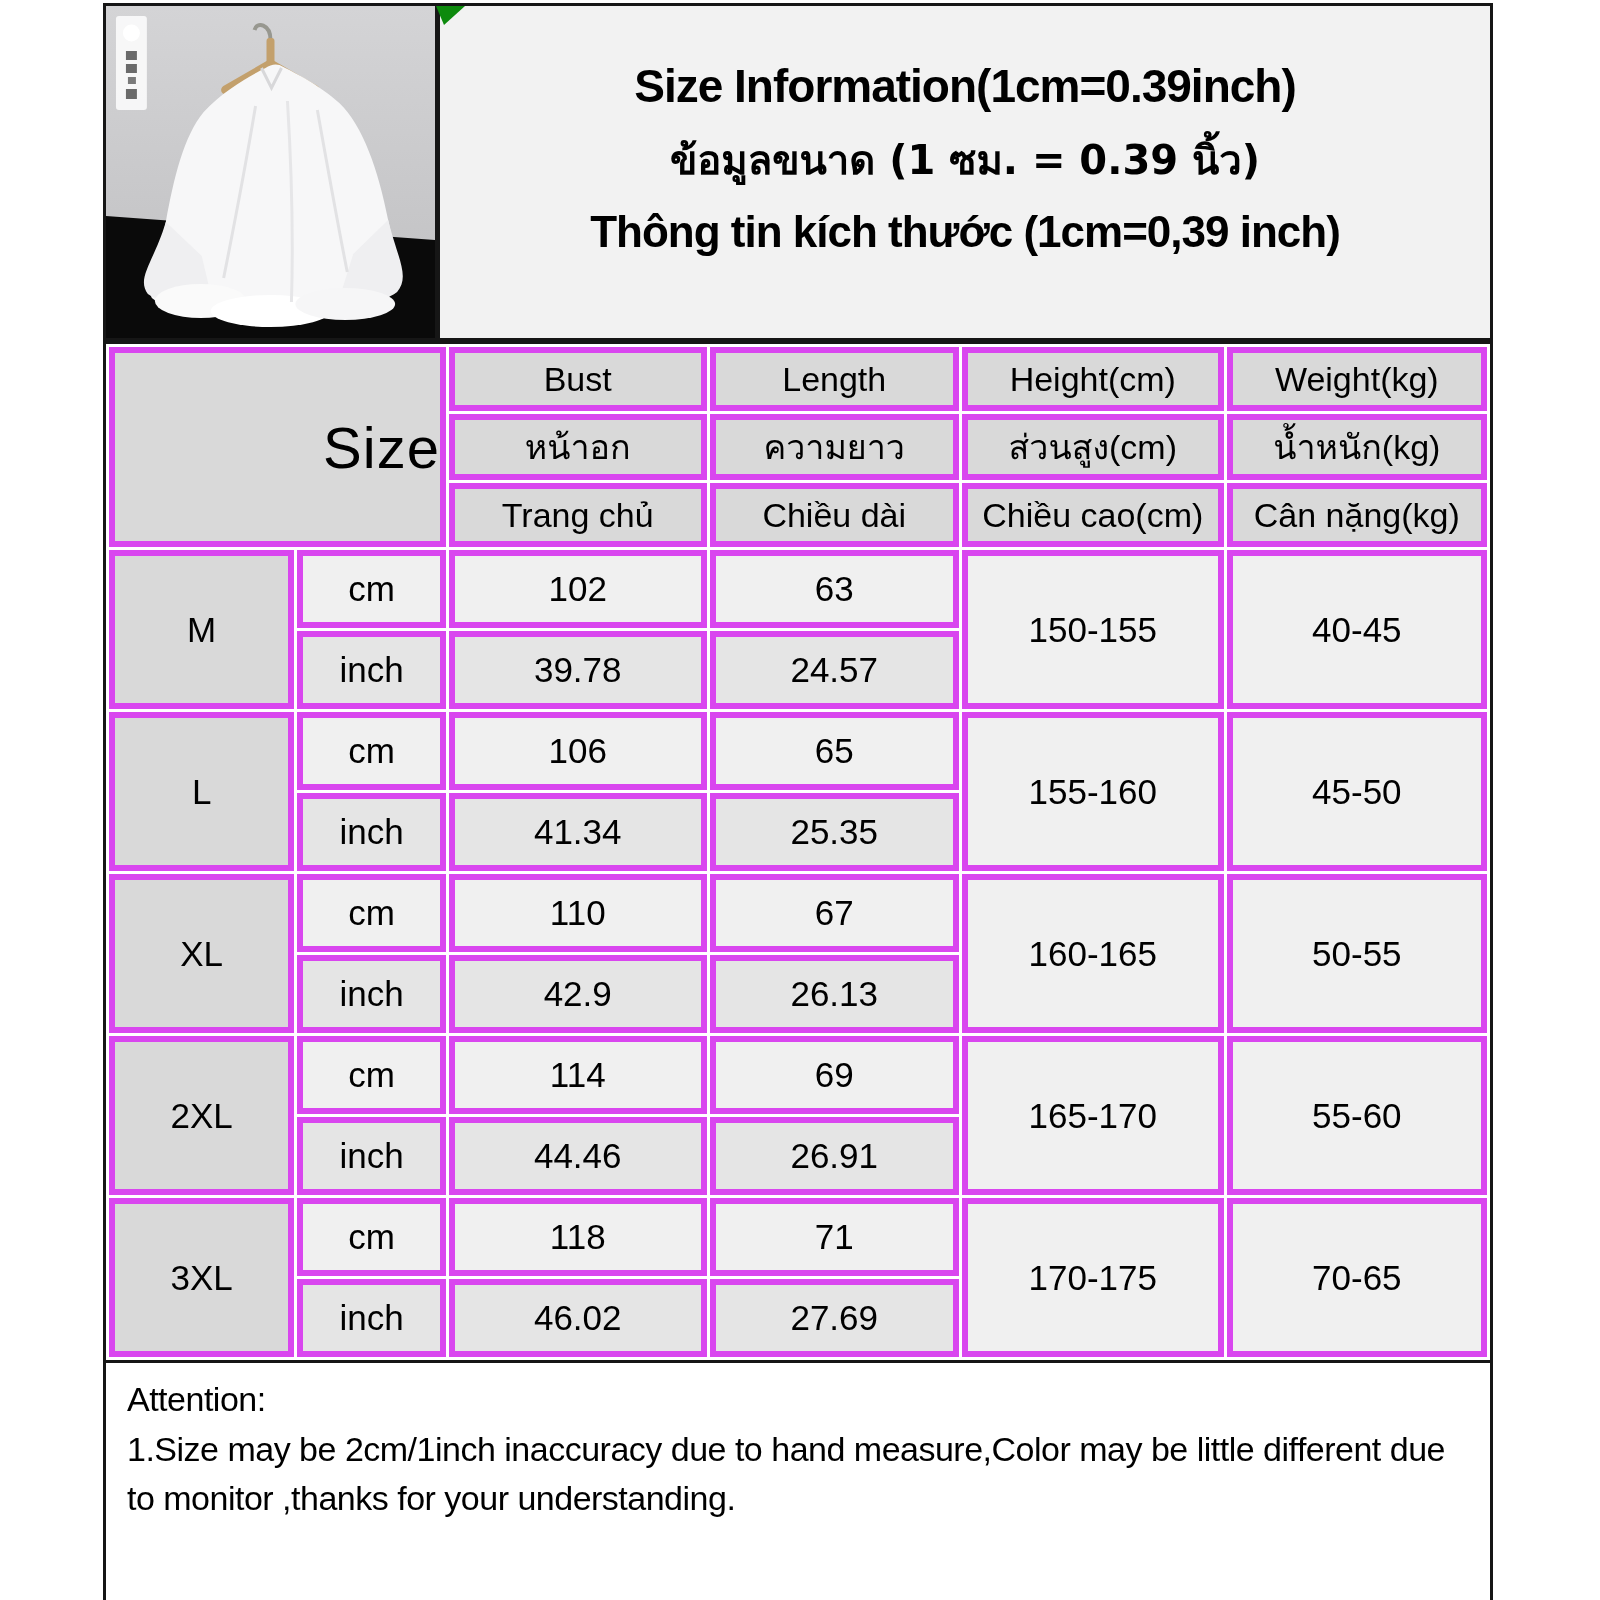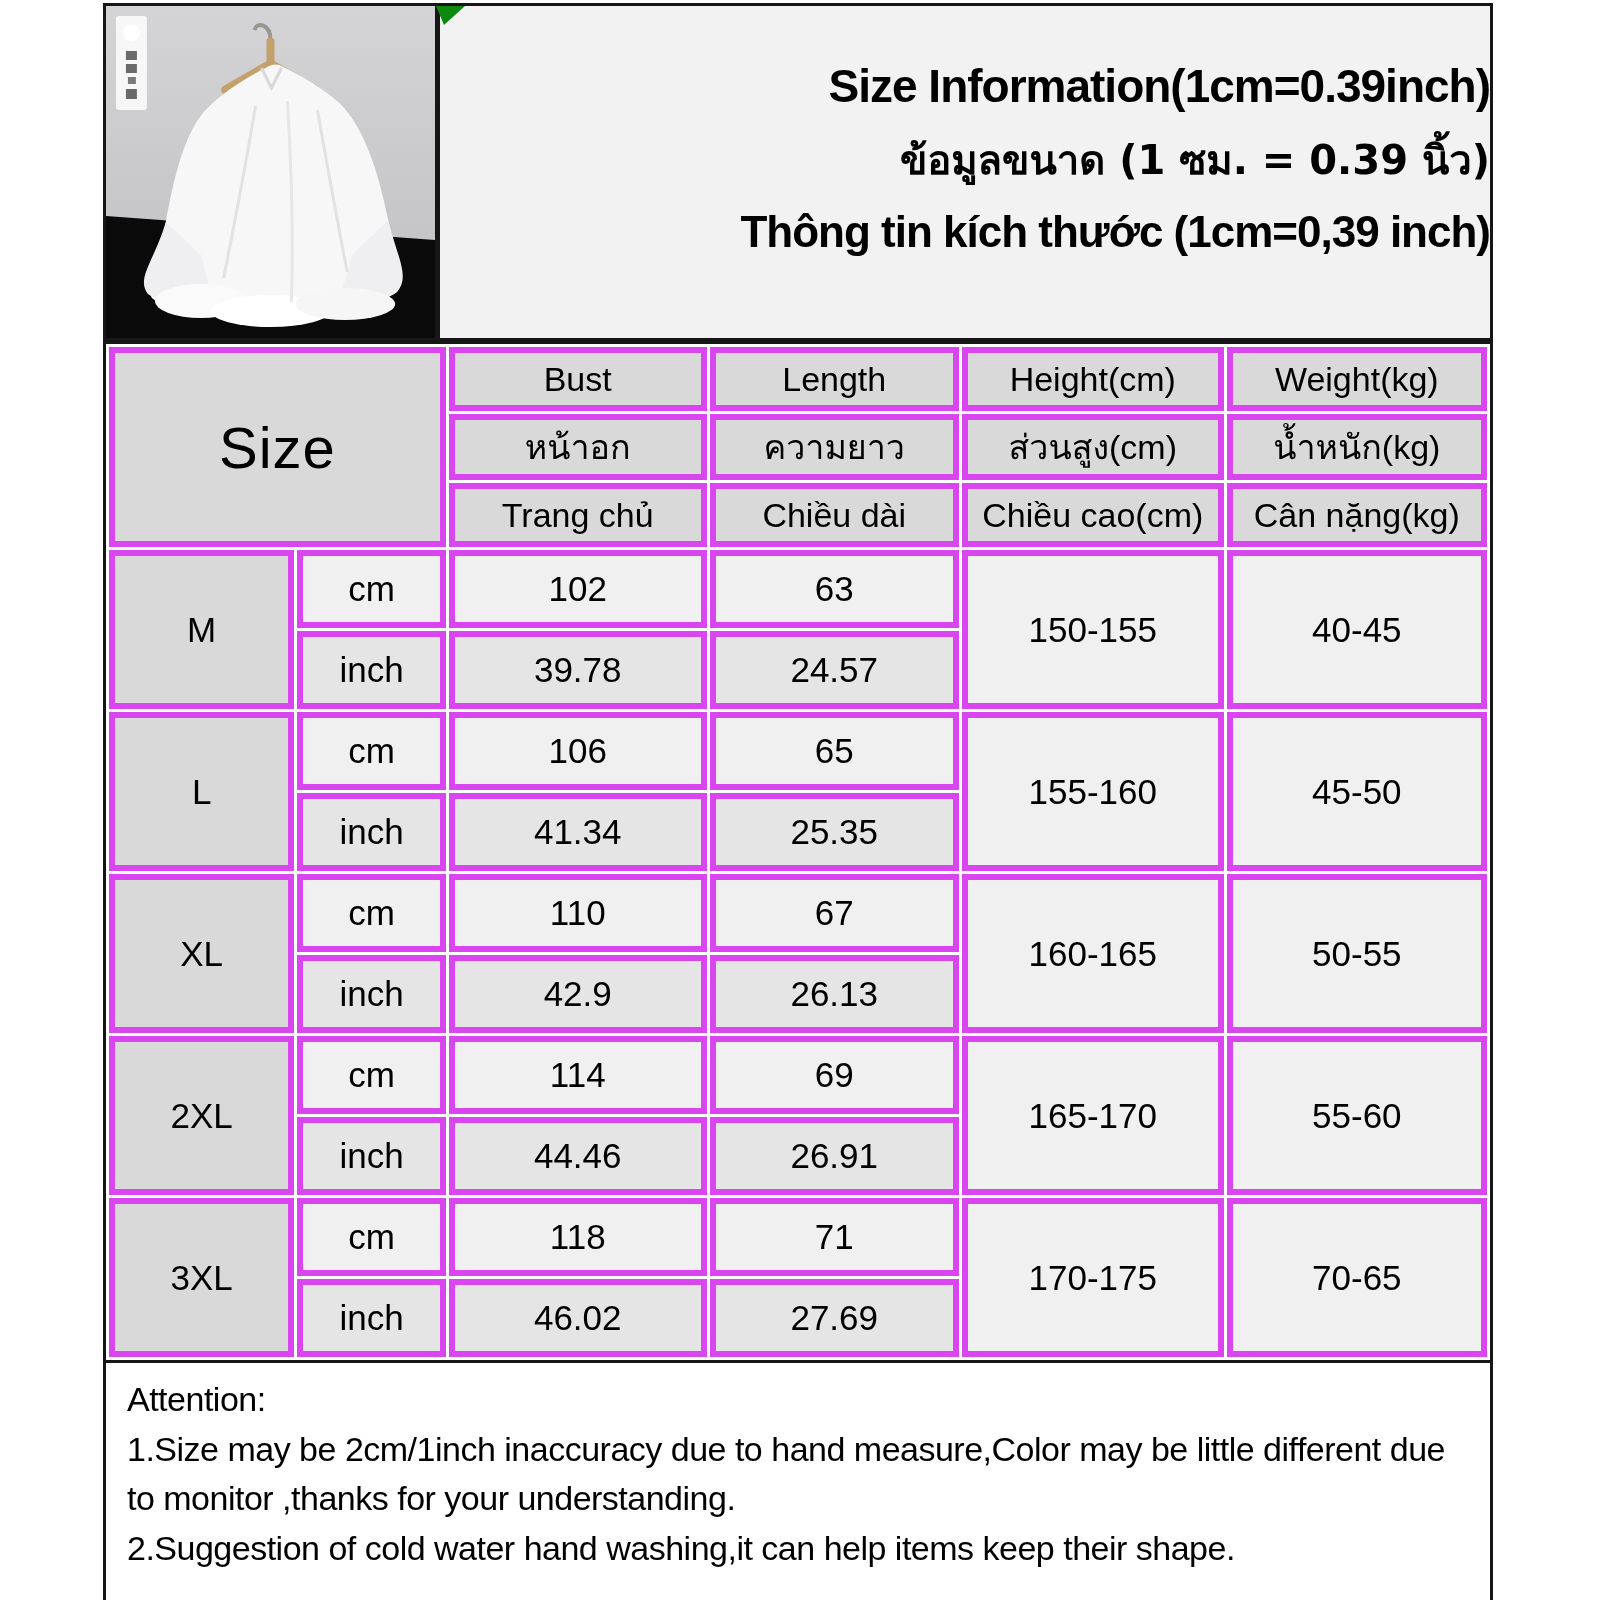--- a/index.html
+++ b/index.html
@@ -20,21 +20,21 @@
     border: 3px solid #161616; border-right-width: 5px;
     background: #c8c8ca; flex: none;
   }
   .image-box svg { display: block; width: 100%; height: 100%; }
   .title-box {
     flex: 1; box-sizing: border-box;
     border: 3px solid #161616; border-left: none;
     background: #f2f2f2;
     position: relative;
     display: flex; flex-direction: column;
-    justify-content: center; align-items: flex-end;
+    justify-content: center; align-items: center;
     gap: 15px; padding-bottom: 28px;
   }
   .green-wedge { position: absolute; top: 0; left: -4px; }
   .t-en { font-size: 46px; font-weight: bold; letter-spacing: -1px; }
   .t-th { font-size: 40px; font-weight: bold; font-family: "DejaVu Sans", sans-serif; }
   .t-vi { font-size: 44px; font-weight: bold; letter-spacing: -1px; }
 
   
   table.size-table {
     width: 100%;
@@ -43,21 +43,21 @@
     border: 3px solid #161616;
     table-layout: fixed;
   }
   .size-table td {
     border: 6px solid #d946ef;
     text-align: center; vertical-align: middle;
     font-weight: normal; padding: 0;
     overflow: hidden; white-space: nowrap;
   }
   .hrow td { height: 52px; background: #d9d9d9; font-size: 34px; }
-  td.size-big { font-size: 58px; letter-spacing: 1px; }
+  td.size-big { font-size: 58px; letter-spacing: 1px; text-align: right; }
   td.c-size { background: #d9d9d9; font-size: 38px; }
   .drow td { height: 66px; font-size: 35px; }
   td.alt { background: #f0f0f0; }
   td.plain { background: #e5e5e5; }
 
   
   .attention-box {
     box-sizing: border-box;
     border: 3px solid #161616; border-top: none; border-bottom-width: 8px;
     background: #ffffff;
@@ -228,17 +228,16 @@
           <td class="plain">inch</td>
           <td class="plain">46.02</td>
           <td class="plain">27.69</td>
         </tr>
       </tbody>
     </table>
 
     <div class="attention-box">
       <div>Attention:</div>
       <div>1.Size may be 2cm/1inch inaccuracy due to hand measure,Color may be little different due to monitor ,thanks for your understanding.</div>
-      <div>2.Suggestion of cold water hand washing,it can help items keep their shape.</div>
     </div>
 
   </div>
 </div>
 
 </body></html>

